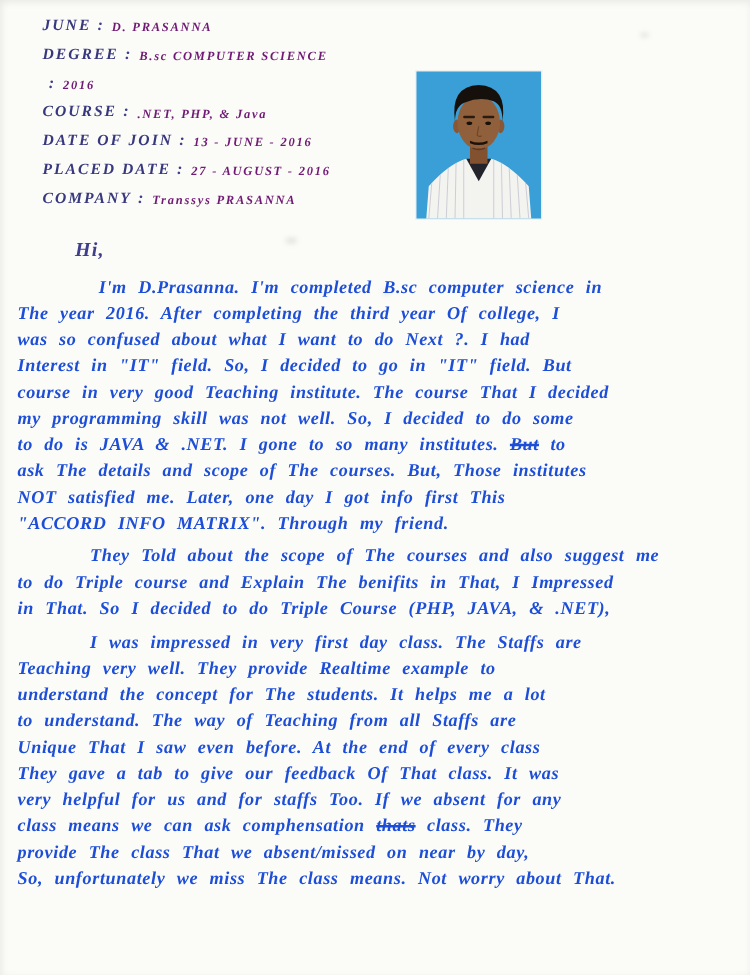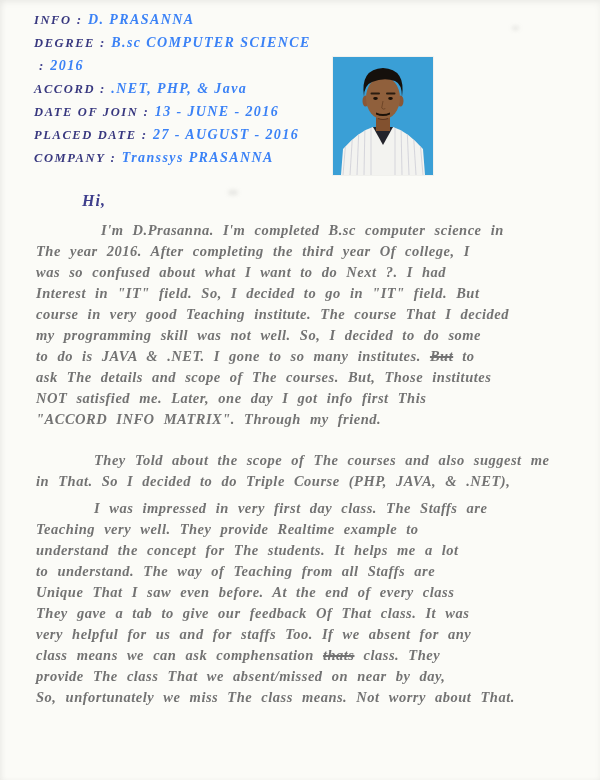--- a/index.html
+++ b/index.html
@@ -19,68 +19,68 @@
   .smudge.s3{left:306px;top:232px;width:6px;height:4px;}
 
   
   .header{position:absolute;left:34px;top:12px;width:300px;}
   .field{display:flex;align-items:flex-end;margin-bottom:7px;font-style:italic;}
   .field .label{
     font-size:12.5px;font-weight:bold;letter-spacing:1.6px;
     white-space:pre-line;line-height:15px;color:#38387f;
   }
   .field .sep{margin:0 7px 0 5px;font-weight:bold;font-size:13px;}
-  .field .value{font-size:14px;font-weight:bold;letter-spacing:1.4px;color:#3b82f6;white-space:nowrap;}
+  .field .value{font-size:10px;font-weight:bold;letter-spacing:1.4px;color:#701a75;white-space:nowrap;}
 
   
   .photo{
     position:absolute;left:333px;top:57px;width:100px;height:118px;
     box-shadow:0 0 0 1px rgba(0,0,0,.04);
   }
   .photo svg{display:block;width:100%;height:100%;}
 
   
-  .letter{position:absolute;left:36px;top:190px;width:552px;font-style:italic;}
+  .letter{position:absolute;left:14px;top:190px;width:552px;font-style:italic;}
   .greeting{font-size:16px;font-weight:bold;letter-spacing:1px;padding-left:46px;line-height:22px;}
   .para{margin:0;}
   .para.p1{margin-top:8px;}
-  .para.p2{margin-top:20px;}
+  .para.p2{margin-top:5px;}
   .para.p3{margin-top:6px;}
   .line{
     font-size:14.5px;line-height:21px;white-space:nowrap;
-    letter-spacing:.5px;word-spacing:5px;font-weight:bold;color:#737373;
+    letter-spacing:.5px;word-spacing:5px;font-weight:bold;color:#1d4ed8;
   }
   .strike{text-decoration:line-through;text-decoration-thickness:2px;}
 </style>
 </head>
 <body>
 
 <div class="paper">
 
   <div class="smudge s1"></div>
   <div class="smudge s2"></div>
   <div class="smudge s3"></div>
 
   <div class="header">
       <div class="field">
-        <span class="label">INFO</span>
+        <span class="label">JUNE</span>
         <span class="sep">:</span>
         <span class="value">D. PRASANNA</span>
       </div>
       <div class="field">
         <span class="label">DEGREE</span>
         <span class="sep">:</span>
         <span class="value">B.sc COMPUTER SCIENCE</span>
       </div>
       <div class="field">
         <span class="sep">:</span>
         <span class="value">2016</span>
       </div>
       <div class="field">
-        <span class="label">ACCORD</span>
+        <span class="label">COURSE</span>
         <span class="sep">:</span>
         <span class="value">.NET, PHP, &amp; Java</span>
       </div>
       <div class="field">
         <span class="label">DATE OF JOIN</span>
         <span class="sep">:</span>
         <span class="value">13 - JUNE - 2016</span>
       </div>
       <div class="field">
         <span class="label">PLACED DATE</span>
@@ -152,20 +152,21 @@
           <div class="line"><span>Interest in "IT" field. So, I decided to go in "IT" field. But</span></div>
           <div class="line"><span>course in very good Teaching institute. The course That I decided</span></div>
           <div class="line"><span>my programming skill was not well. So, I decided to do some</span></div>
           <div class="line"><span>to do is JAVA &amp; .NET.  I gone to so many institutes. </span><span class="strike">But</span><span> to</span></div>
           <div class="line"><span>ask The details and scope of The courses. But, Those institutes</span></div>
           <div class="line"><span>NOT satisfied me.  Later, one day I got info first This</span></div>
           <div class="line"><span>"ACCORD INFO MATRIX". Through my friend.</span></div>
         </div>
         <div class="para p2">
           <div class="line" style="padding-left: 58px;"><span>They Told about the scope of The courses and also suggest me</span></div>
+          <div class="line"><span>to do Triple course and Explain The benifits in That, I Impressed</span></div>
           <div class="line"><span>in That. So I decided to do Triple Course (PHP, JAVA, &amp; .NET),</span></div>
         </div>
         <div class="para p3">
           <div class="line" style="padding-left: 58px;"><span>I was impressed in very first day class. The Staffs are</span></div>
           <div class="line"><span>Teaching very well. They provide Realtime example to</span></div>
           <div class="line"><span>understand the concept for The students. It helps me a lot</span></div>
           <div class="line"><span>to understand. The way of Teaching from all Staffs are</span></div>
           <div class="line"><span>Unique That I saw even before. At the end of every class</span></div>
           <div class="line"><span>They gave a tab to give our feedback Of That class. It was</span></div>
           <div class="line"><span>very helpful for us and for staffs Too.  If we absent for any</span></div>

